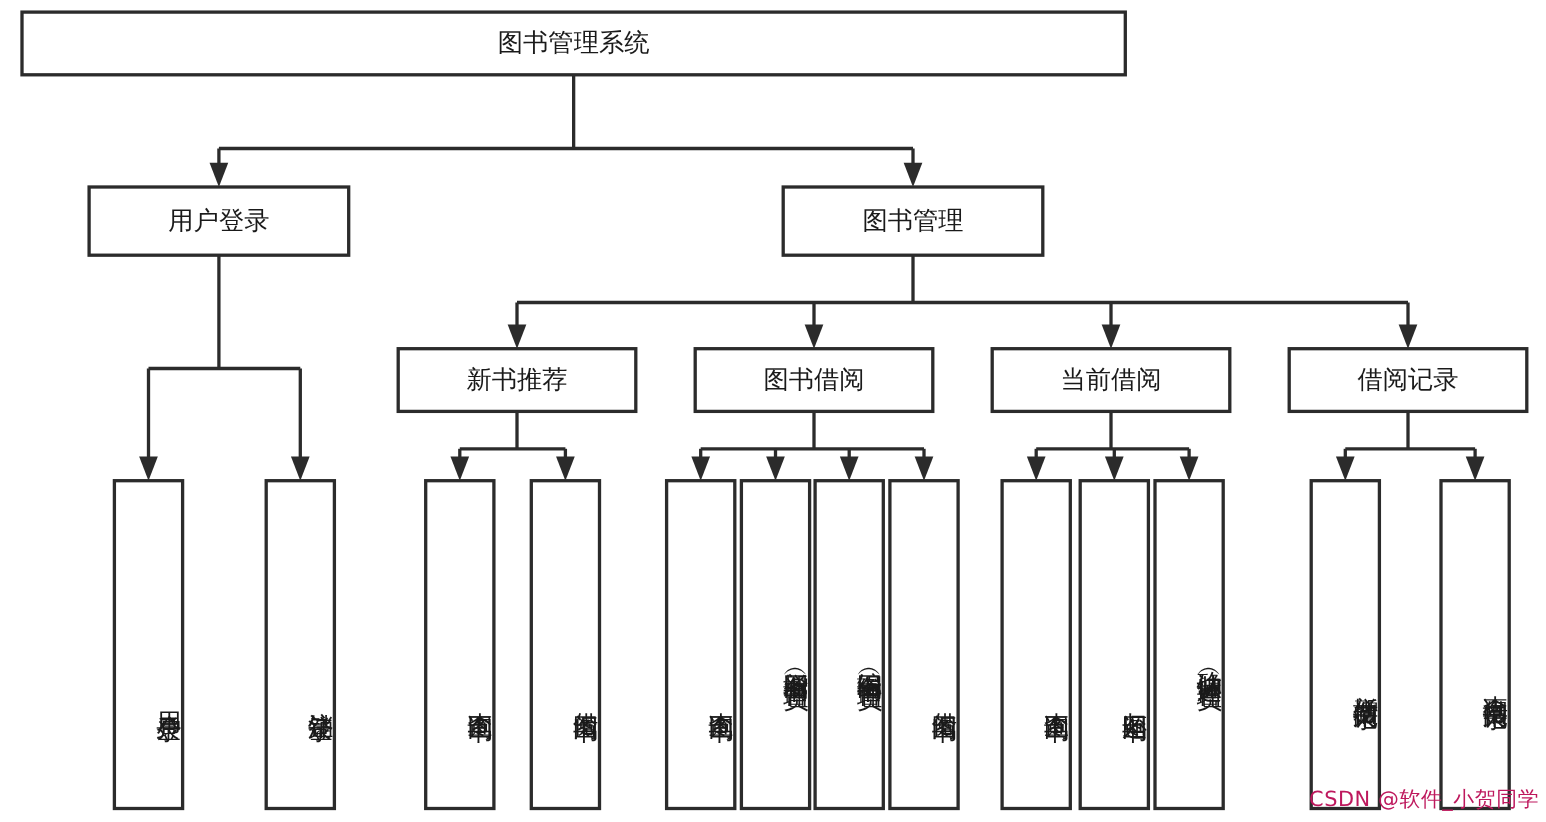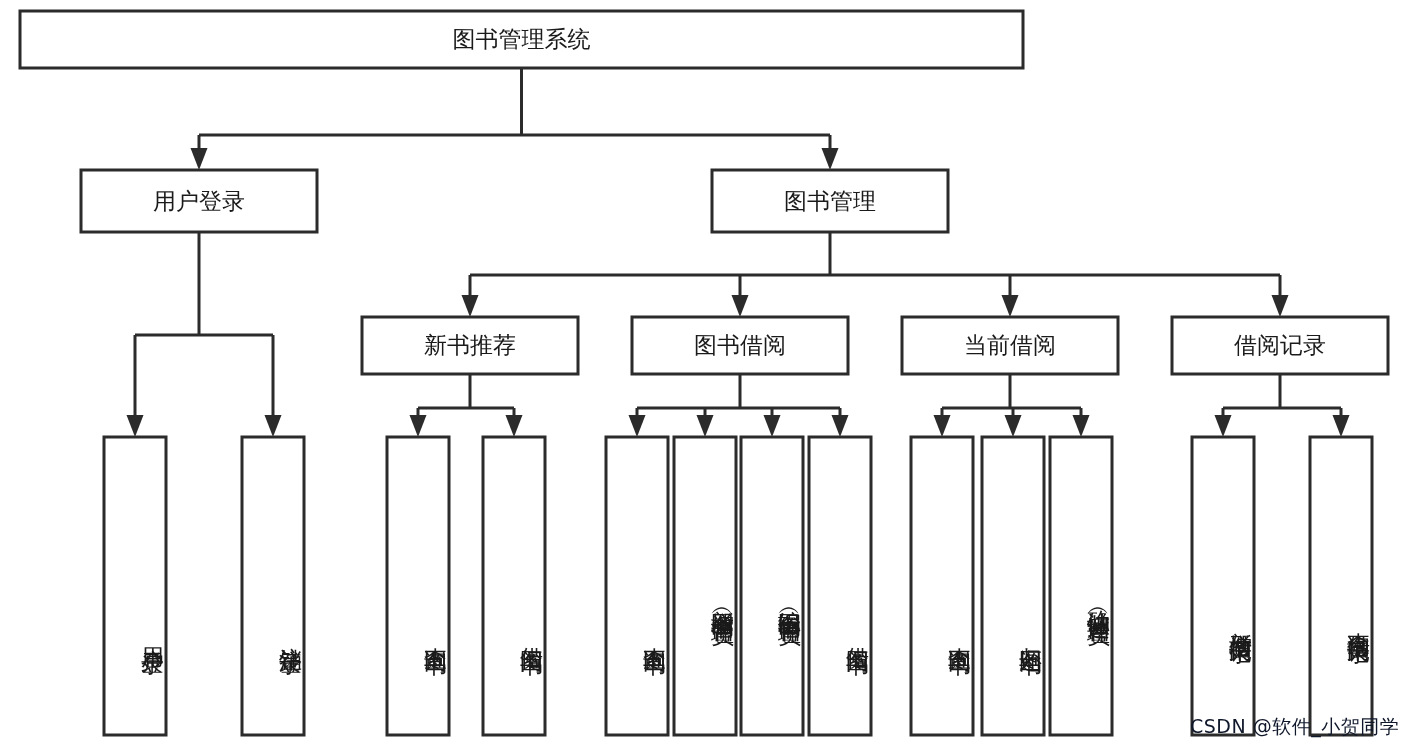--- a/index.html
+++ b/index.html
@@ -210,14 +210,14 @@
       <div class="node-label-v" style="left: 606px; width: 62px; top: 536px; height: 193px;">查询图书</div>
       <div class="node-label-v" style="left: 674px; width: 62px; top: 473.5px; height: 255.5px;">新增图书（管理员）</div>
       <div class="node-label-v" style="left: 741px; width: 62px; top: 473.5px; height: 255.5px;">编辑图书（管理员）</div>
       <div class="node-label-v" style="left: 809px; width: 62px; top: 536px; height: 193px;">借阅图书</div>
       <div class="node-label-v" style="left: 911px; width: 62px; top: 536px; height: 193px;">查询图书</div>
       <div class="node-label-v" style="left: 982px; width: 62px; top: 536px; height: 193px;">归还图书</div>
       <div class="node-label-v" style="left: 1050px; width: 62px; top: 473.5px; height: 255.5px;">确认归还（管理员）</div>
       <div class="node-label-v" style="left: 1192px; width: 62px; top: 511px; height: 218px;">新增借阅记录</div>
       <div class="node-label-v" style="left: 1310px; width: 62px; top: 511px; height: 218px;">查询借阅记录</div>
     </div>
-  <div class="watermark" style="left: 1190px; top: 714px; color: #0f172a;">CSDN @软件_小贺同学</div>
+  <div class="watermark" style="left: 1190px; top: 714px; color: #be185d;">CSDN @软件_小贺同学</div>
 </div>
 
 </body></html>

